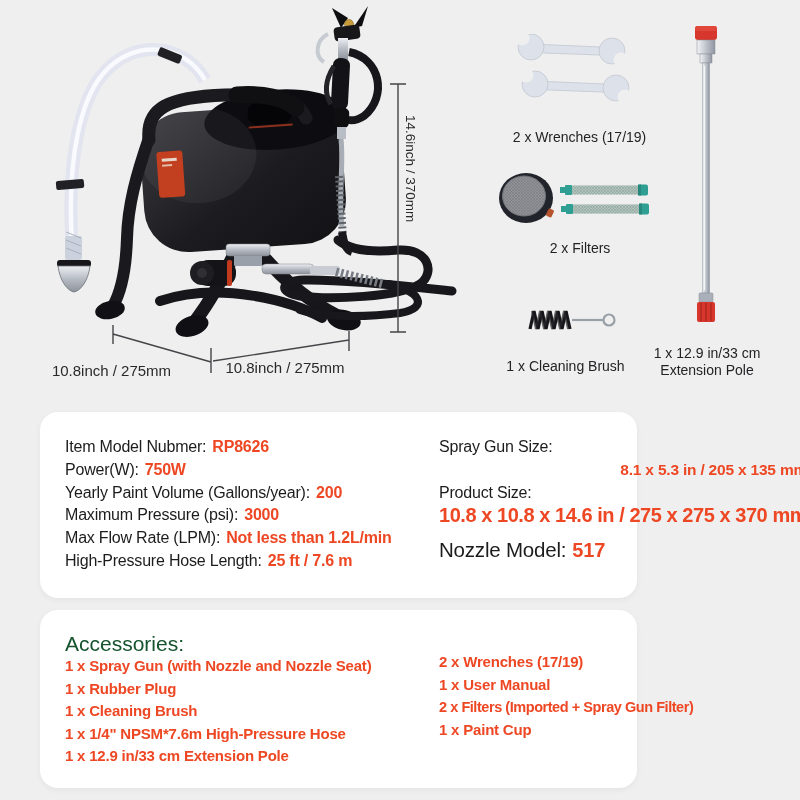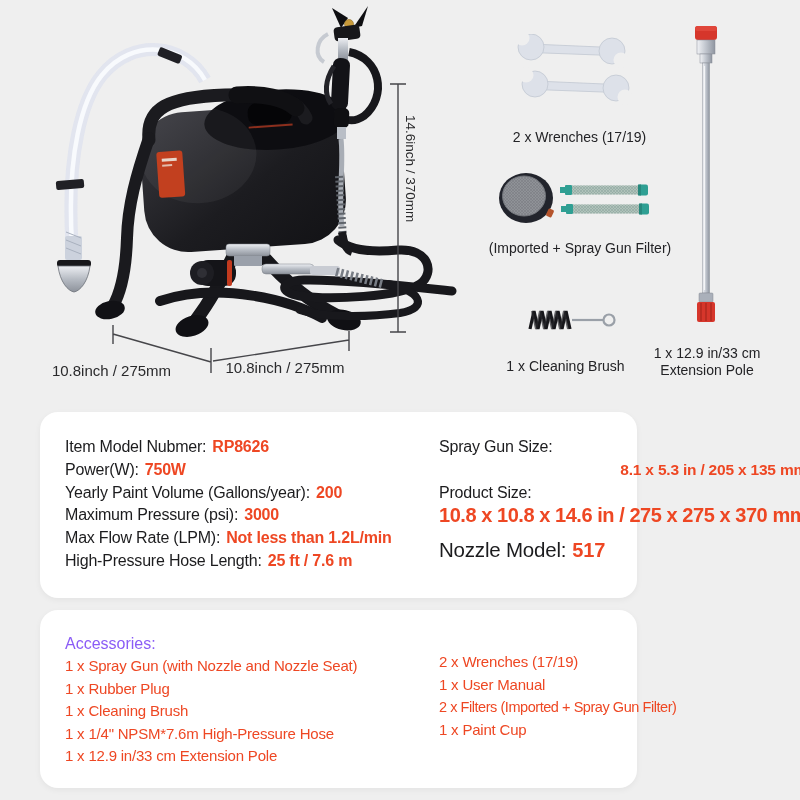--- a/index.html
+++ b/index.html
@@ -19,22 +19,22 @@
   .colL{position:absolute;left:25px;}
   .colR{position:absolute;left:399px;}
   .spec-row{font-size:16px;line-height:22.8px;letter-spacing:-0.2px;white-space:nowrap;}
   .lbl{color:#1c1c1e;}
   .val{color:#ee4723;font-weight:700;margin-left:6px;}
   .val-line{color:#ee4723;font-weight:700;font-size:15.5px;line-height:22.8px;
             letter-spacing:-0.2px;white-space:nowrap;text-align:right;}
   .val-long{font-size:20px;letter-spacing:-0.45px;}
   .nozzle-row{font-size:20.5px;line-height:26px;margin-top:10px;letter-spacing:-0.2px;white-space:nowrap;}
   .nozzle-row .val{font-size:20px;}
-  .acc-title{font-size:16px;line-height:23px;color:#8b5cf6;}
-  .acc-item{color:#ee4723;font-weight:400;font-size:15px;line-height:22.6px;
+  .acc-title{font-size:21px;line-height:23px;color:#14532d;}
+  .acc-item{color:#ee4723;font-weight:700;font-size:15px;line-height:22.6px;
             letter-spacing:-0.2px;white-space:nowrap;}
   .tight{font-size:14.5px;letter-spacing:-0.45px;}
 </style>
 </head>
 <body>
 
 <div id="stage">
 
   <svg class="abs" style="left:0;top:0" width="460" height="400" viewBox="0 0 460 400">
     <defs>
@@ -165,21 +165,21 @@
         <rect x="12" y="3.5" width="66" height="9" fill="#b0c2ba"></rect>
         <rect x="12" y="3.5" width="66" height="9" fill="url(#mesh3)"></rect>
         <rect x="78" y="2.5" width="10" height="11" rx="2" fill="#2f9f93"></rect>
         <rect x="78" y="2.5" width="3" height="11" fill="#27887d"></rect>
       </g>
     </defs>
     <use href="#tubefilter" transform="translate(0,1)"></use>
     <use href="#tubefilter" transform="translate(1,20)"></use>
   </svg>
   <div class="kit-label" style="left:470px;top:240px;width:220px">
-    <div>(Imported + Spray Gun Filter)</div>
+    <div>2 x Filters</div>
   </div>
 
   <svg class="abs" style="left:527px;top:305px" width="92" height="30" viewBox="0 0 92 30">
     <path d="M3,24 L7,6 L11,24 L15,6 L19,24 L23,6 L27,24 L31,6 L35,24 L39,6 L43,24" fill="none" stroke="#16161a" stroke-width="3.2"></path>
     <path d="M5,6 L9,24 L13,6 L17,24 L21,6 L25,24 L29,6 L33,24 L37,6 L41,24" fill="none" stroke="#2a2a2e" stroke-width="2" opacity="0.7"></path>
     <line x1="45" y1="15" x2="76" y2="15" stroke="#9aa0a8" stroke-width="2.2"></line>
     <circle cx="82" cy="15" r="5.5" fill="none" stroke="#9aa0a8" stroke-width="2.2"></circle>
   </svg>
   <div class="kit-label" style="left:473px;top:358px;width:185px">1 x Cleaning Brush</div>
 

